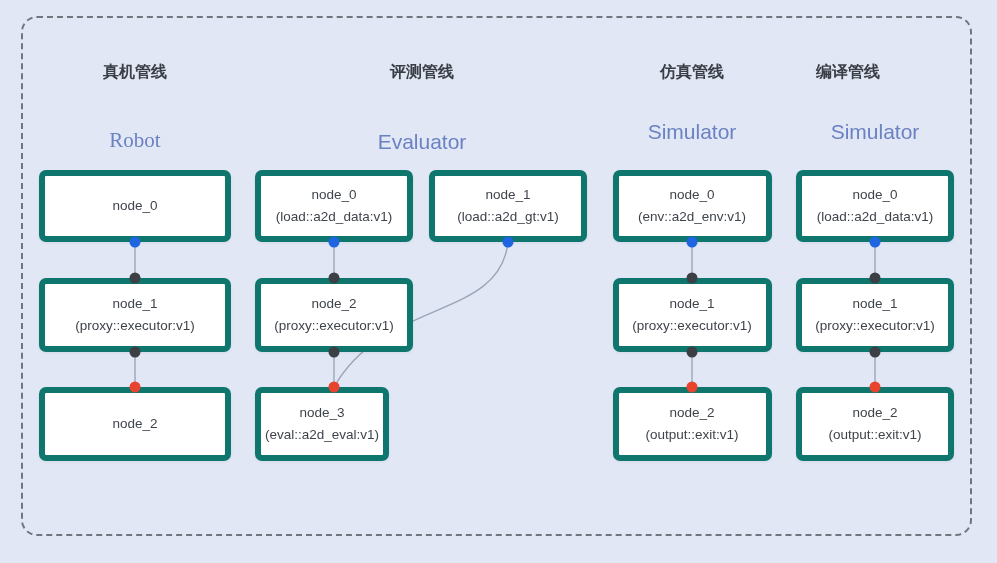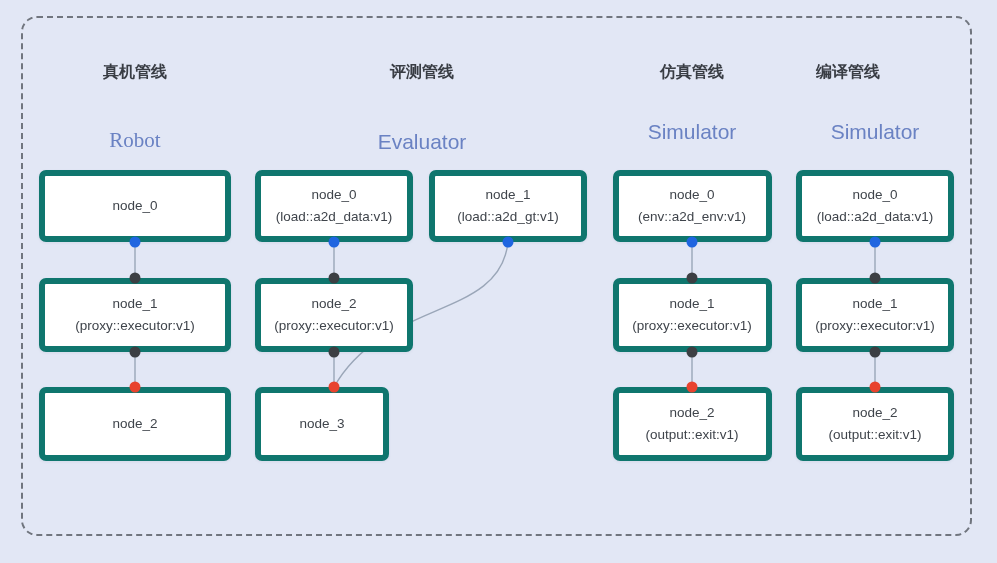--- a/index.html
+++ b/index.html
@@ -94,20 +94,21 @@
     <div class="node-box" style="left: 429px; top: 170px; width: 158px; height: 72px;">
       <div>node_1</div>
       <div>(load::a2d_gt:v1)</div>
     </div>
     <div class="node-box" style="left: 255px; top: 278px; width: 158px; height: 74px;">
       <div>node_2</div>
       <div>(proxy::executor:v1)</div>
     </div>
     <div class="node-box" style="left: 255px; top: 387px; width: 134px; height: 74px;">
       <div>node_3</div>
+      <div>(eval::a2d_eval:v1)</div>
     </div>
     <div class="port-dot" style="left: 334px; top: 242px; background: rgb(31, 101, 224);"></div>
     <div class="port-dot" style="left: 508px; top: 242px; background: rgb(31, 101, 224);"></div>
     <div class="port-dot" style="left: 334px; top: 278px; background: rgb(60, 63, 67);"></div>
     <div class="port-dot" style="left: 334px; top: 352px; background: rgb(60, 63, 67);"></div>
     <div class="port-dot" style="left: 334px; top: 387px; background: rgb(232, 67, 46);"></div>
     <div class="title-zh" style="left: 692px; top: 62px;">仿真管线</div>
     <div class="title-en" style="left: 692px; top: 120px;">Simulator</div>
     <div class="node-box" style="left: 612.5px; top: 170px; width: 159px; height: 72px;">
       <div>node_0</div>

